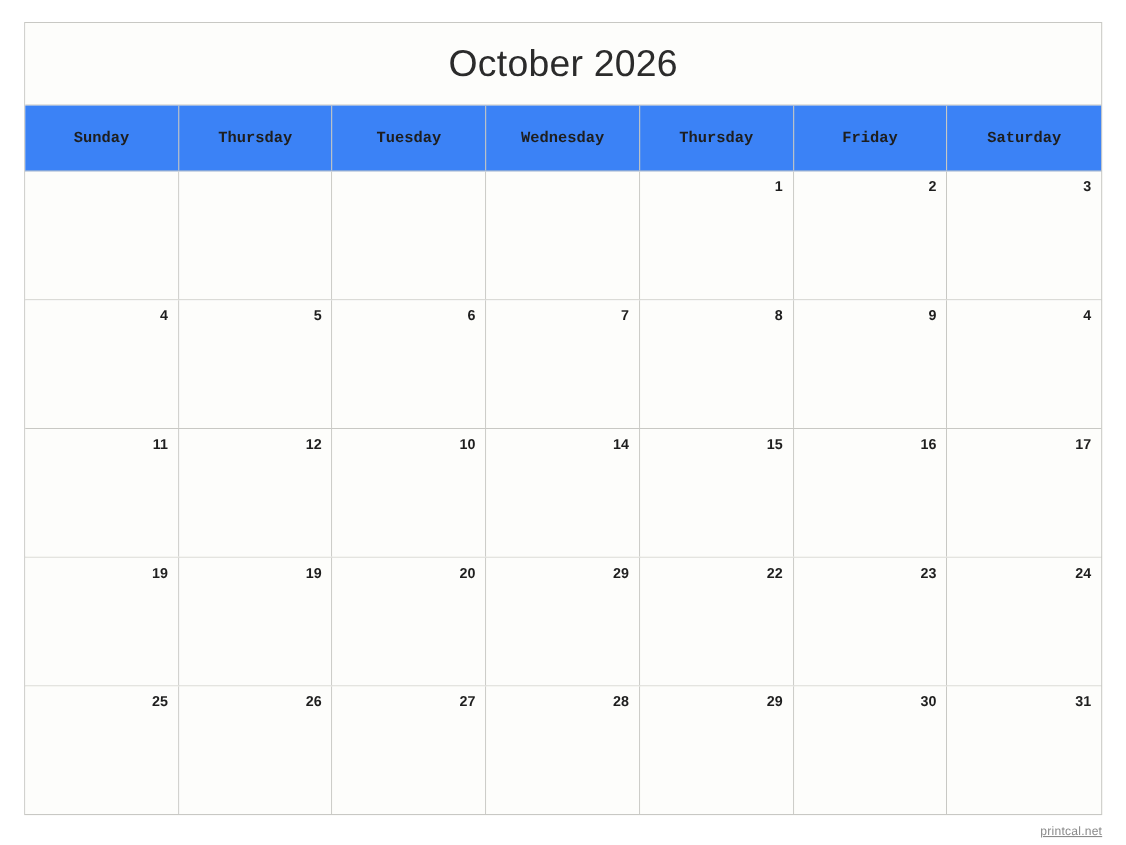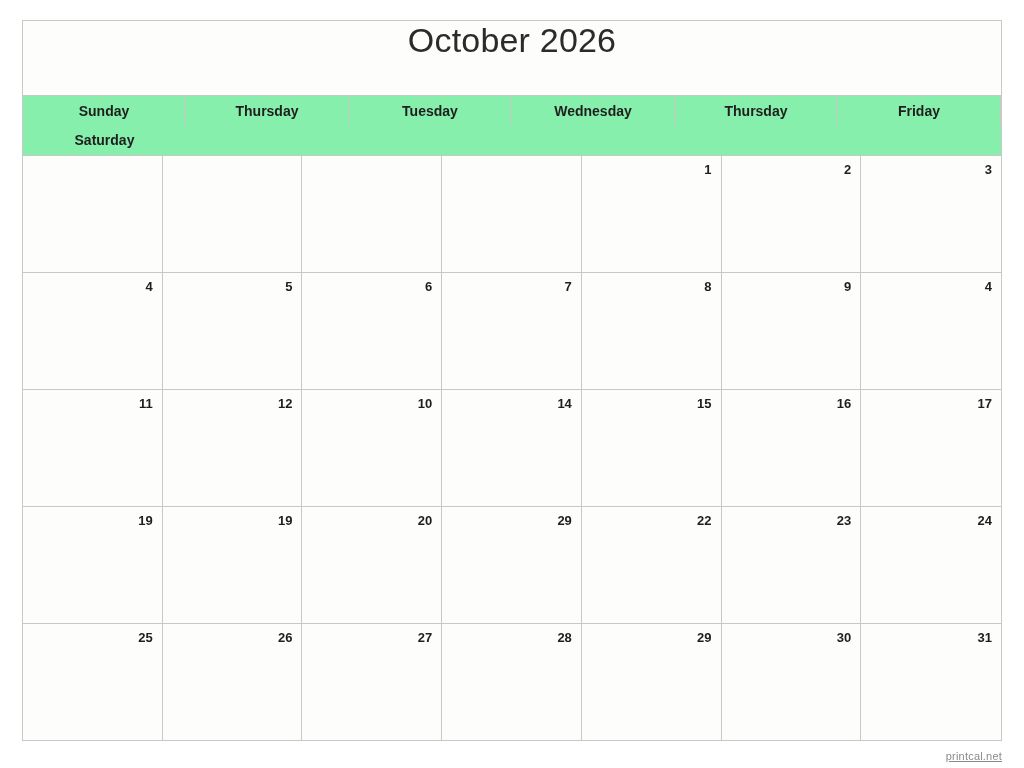--- a/index.html
+++ b/index.html
@@ -26,39 +26,40 @@
     width: 980px;
     border: 1px solid #c8c8c4;
     box-sizing: border-box;
     background: #fdfdfb;
   }
 
   .title-bar {
     height: 74px;
     border-bottom: 1px solid #c8c8c4;
     display: flex;
-    align-items: flex-start;
+    align-items: center;
     justify-content: center;
     background: #fdfdfb;
   }
 
   .title-text {
     font-size: 34px;
     font-weight: 400;
     color: #2b2b2b;
     letter-spacing: 0.2px;
     font-family: "Liberation Sans", sans-serif;
   }
 
   .weekday-row {
     display: grid;
-    grid-template-columns: repeat(6, 1fr);
+    grid-template-columns: repeat(7, 1fr);
     height: 59px;
     border-bottom: 1px solid #c8c8c4;
-    background: #86efac;
+    background: #3b82f6;
+    font-family: Liberation Mono, monospace;
   }
 
   .weekday-cell {
     display: flex;
     align-items: center;
     justify-content: center;
     border-right: 1px solid #c8c8c4;
     font-size: 14px;
     font-weight: bold;
     color: #1e1e1e;

